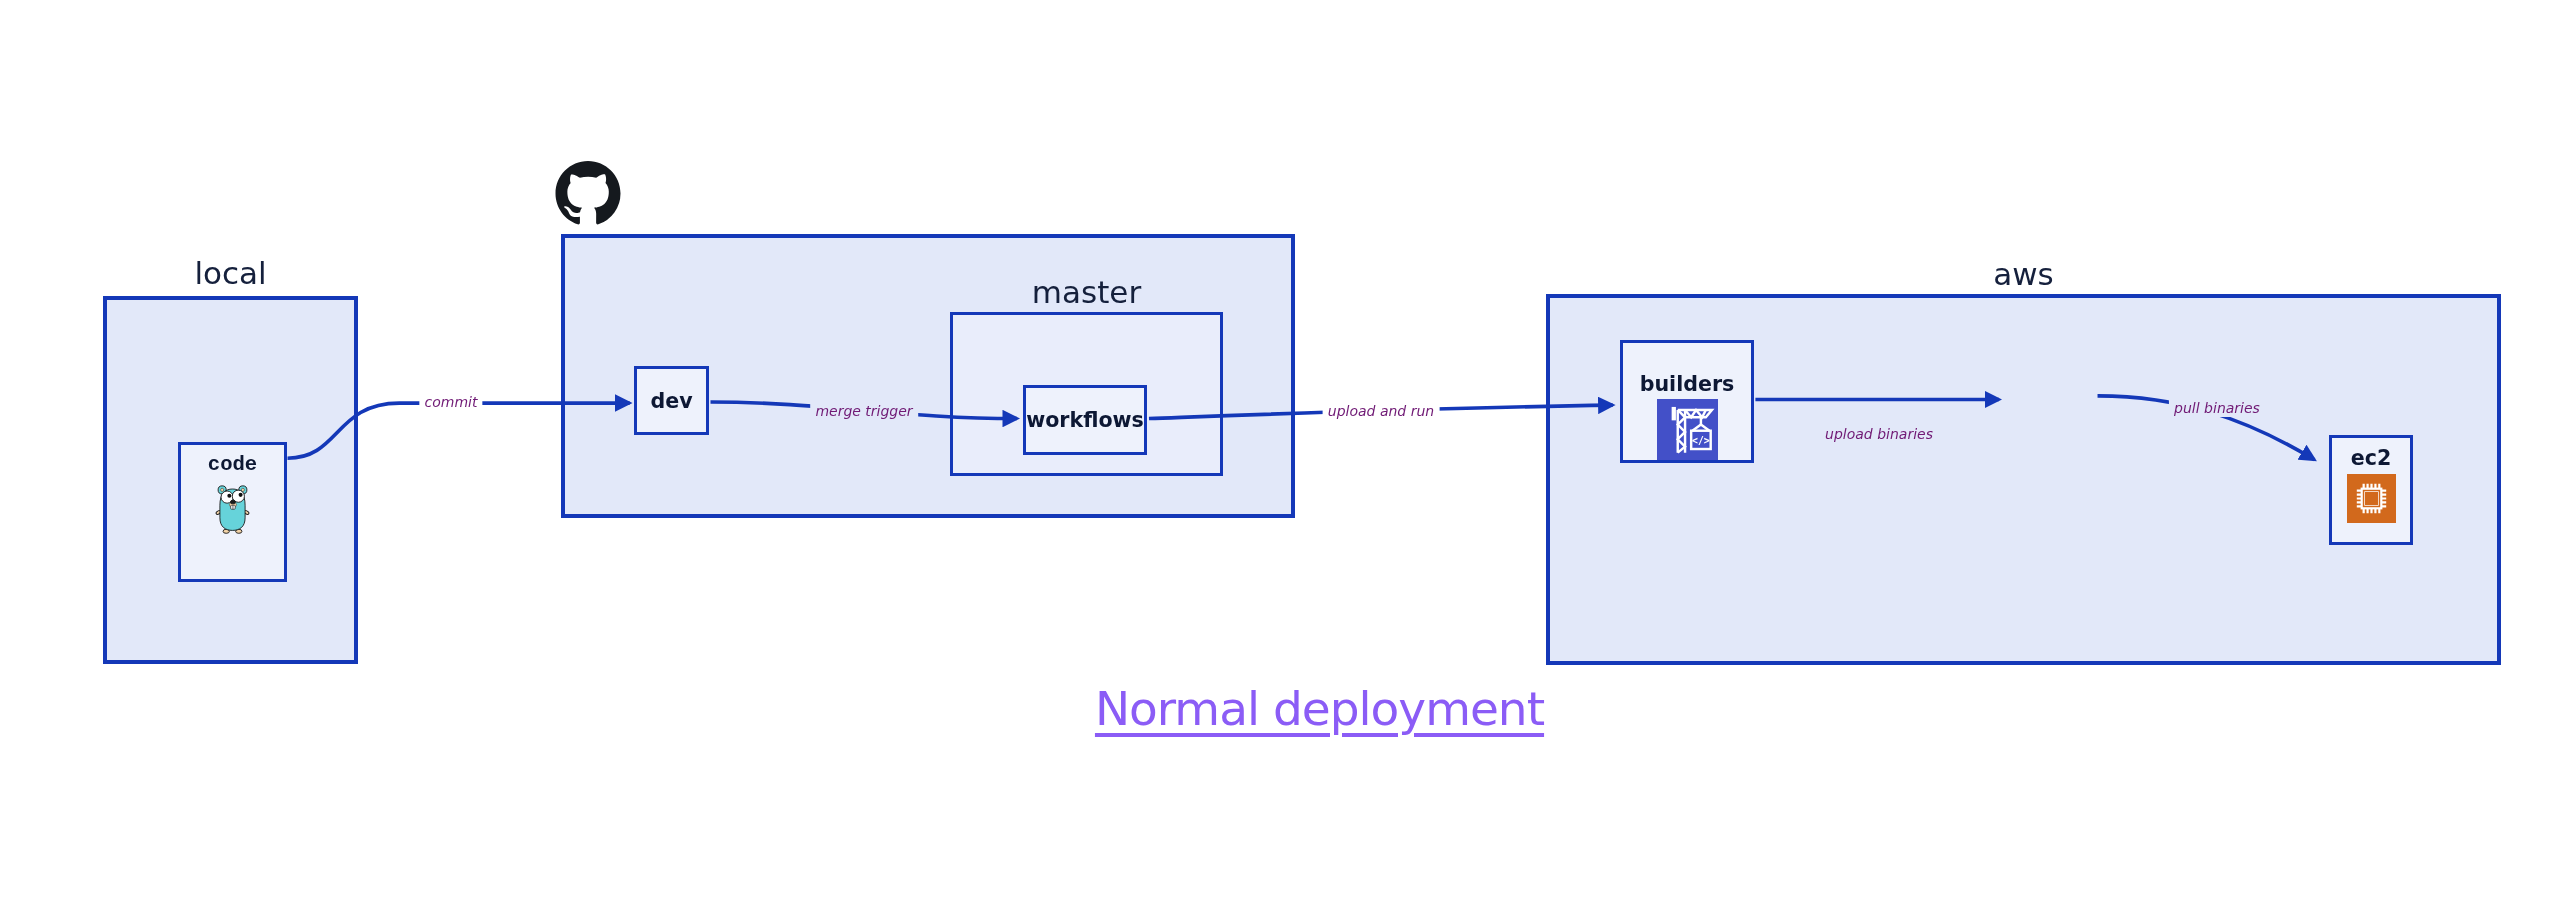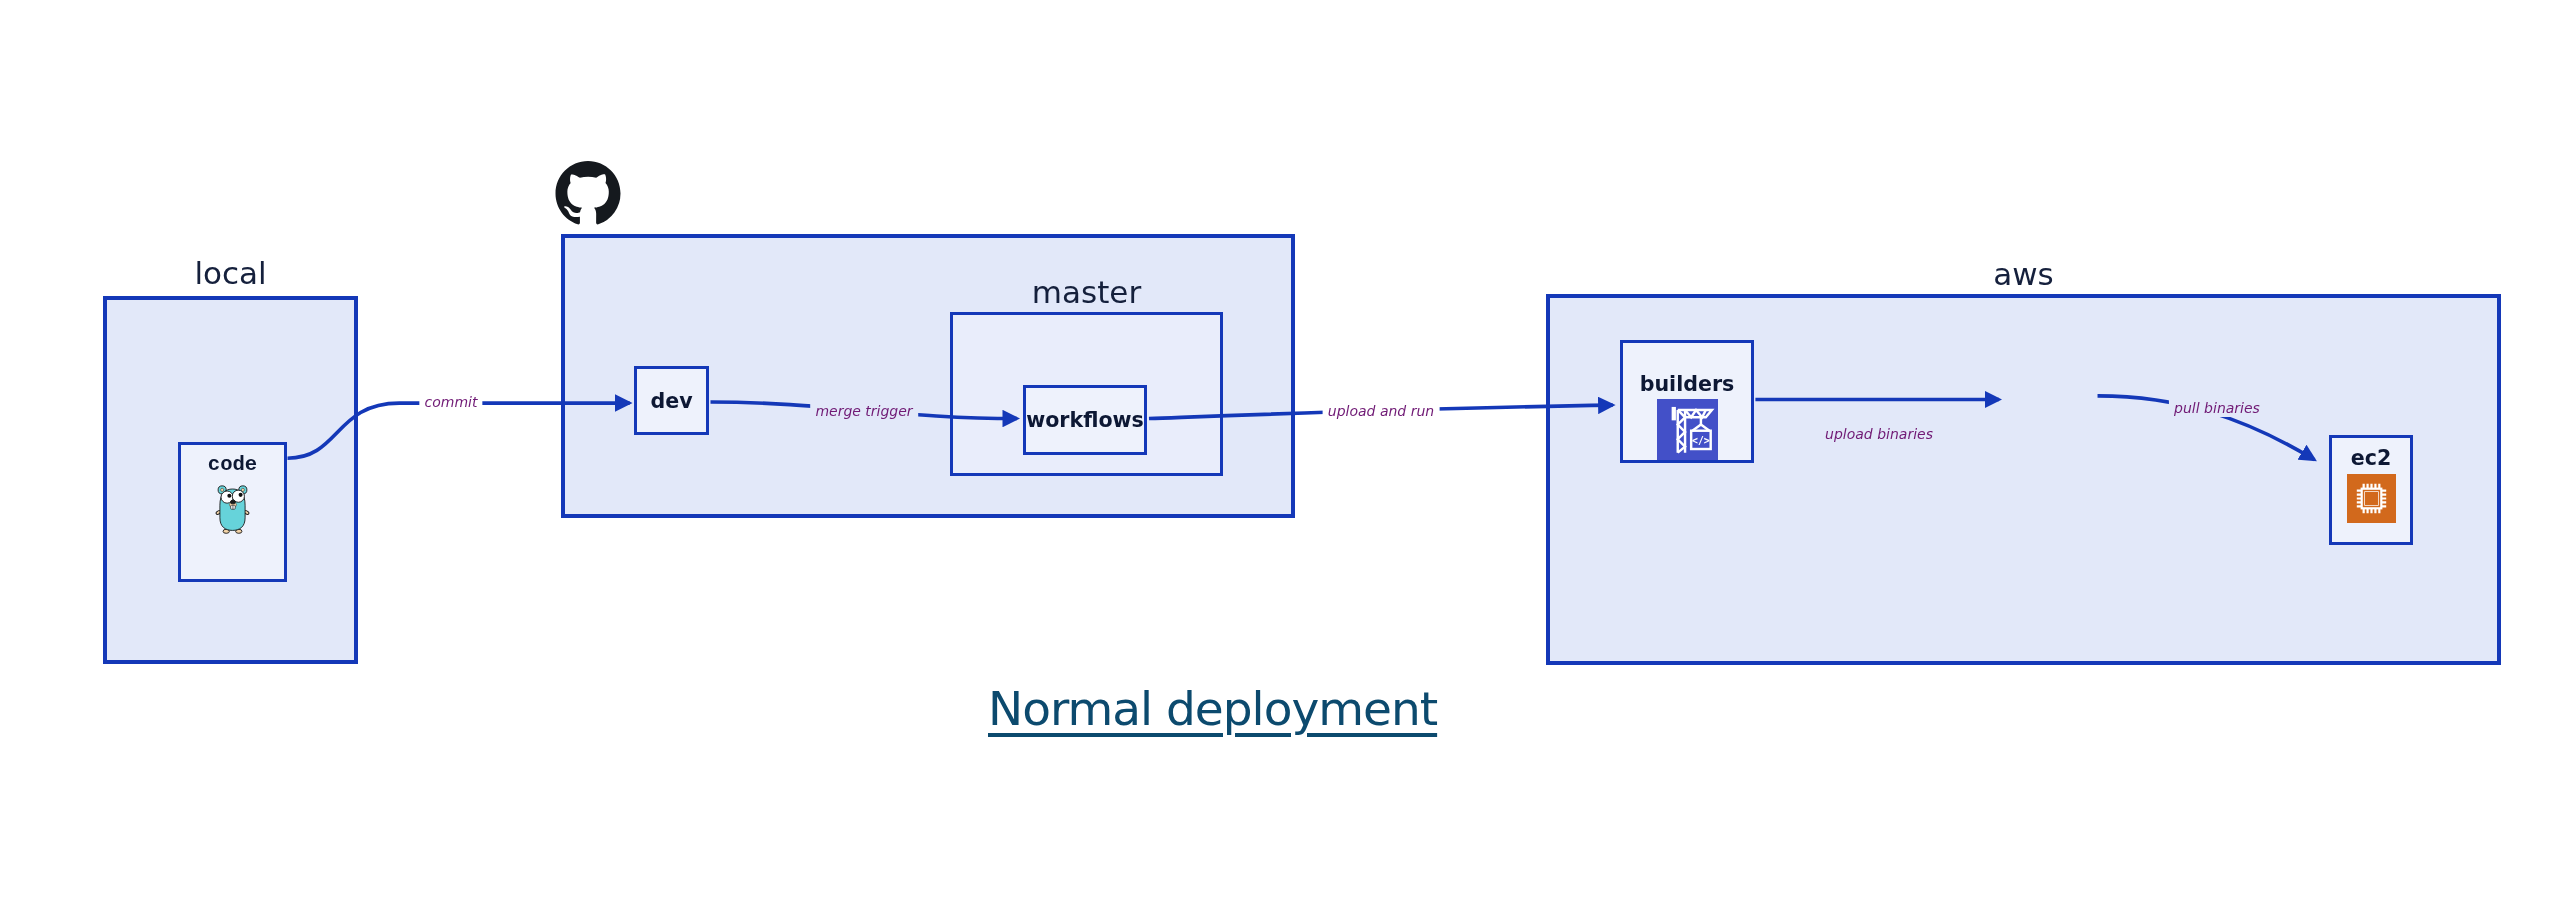--- a/index.html
+++ b/index.html
@@ -20,22 +20,22 @@
   
   .node{position:absolute;box-sizing:border-box;background:#eef2fc;border:3.1px solid #1438b8;
         display:flex;flex-direction:column;align-items:center;z-index:6;}
   .node.center{justify-content:center;}
   .node-label{font-weight:bold;font-size:20.6px;color:#0d1834;white-space:nowrap;}
   .node .pad-top{margin-top:8.2px;}
   .icon-tile{display:block;}
 
   .octocat{position:absolute;z-index:3;}
 
-  .diagram-title{position:absolute;left:988px;top:681px;width:515px;
-                 font-size:47px;letter-spacing:-1px;color:#0c4a6e;z-index:7;
+  .diagram-title{position:absolute;left:1062px;top:681px;width:515px;text-align:center;
+                 font-size:47px;letter-spacing:-1px;color:#8b5cf6;z-index:7;
                  text-decoration:underline;text-decoration-thickness:4.1px;text-underline-offset:8.2px;
                  white-space:nowrap;}
 </style>
 </head>
 <body>
 
 <div class="canvas">
 
   <div class="group" style="left:103px;top:296px;width:255px;height:368px;"></div>
   <div class="group" style="left:561px;top:234px;width:734px;height:284px;"></div>

